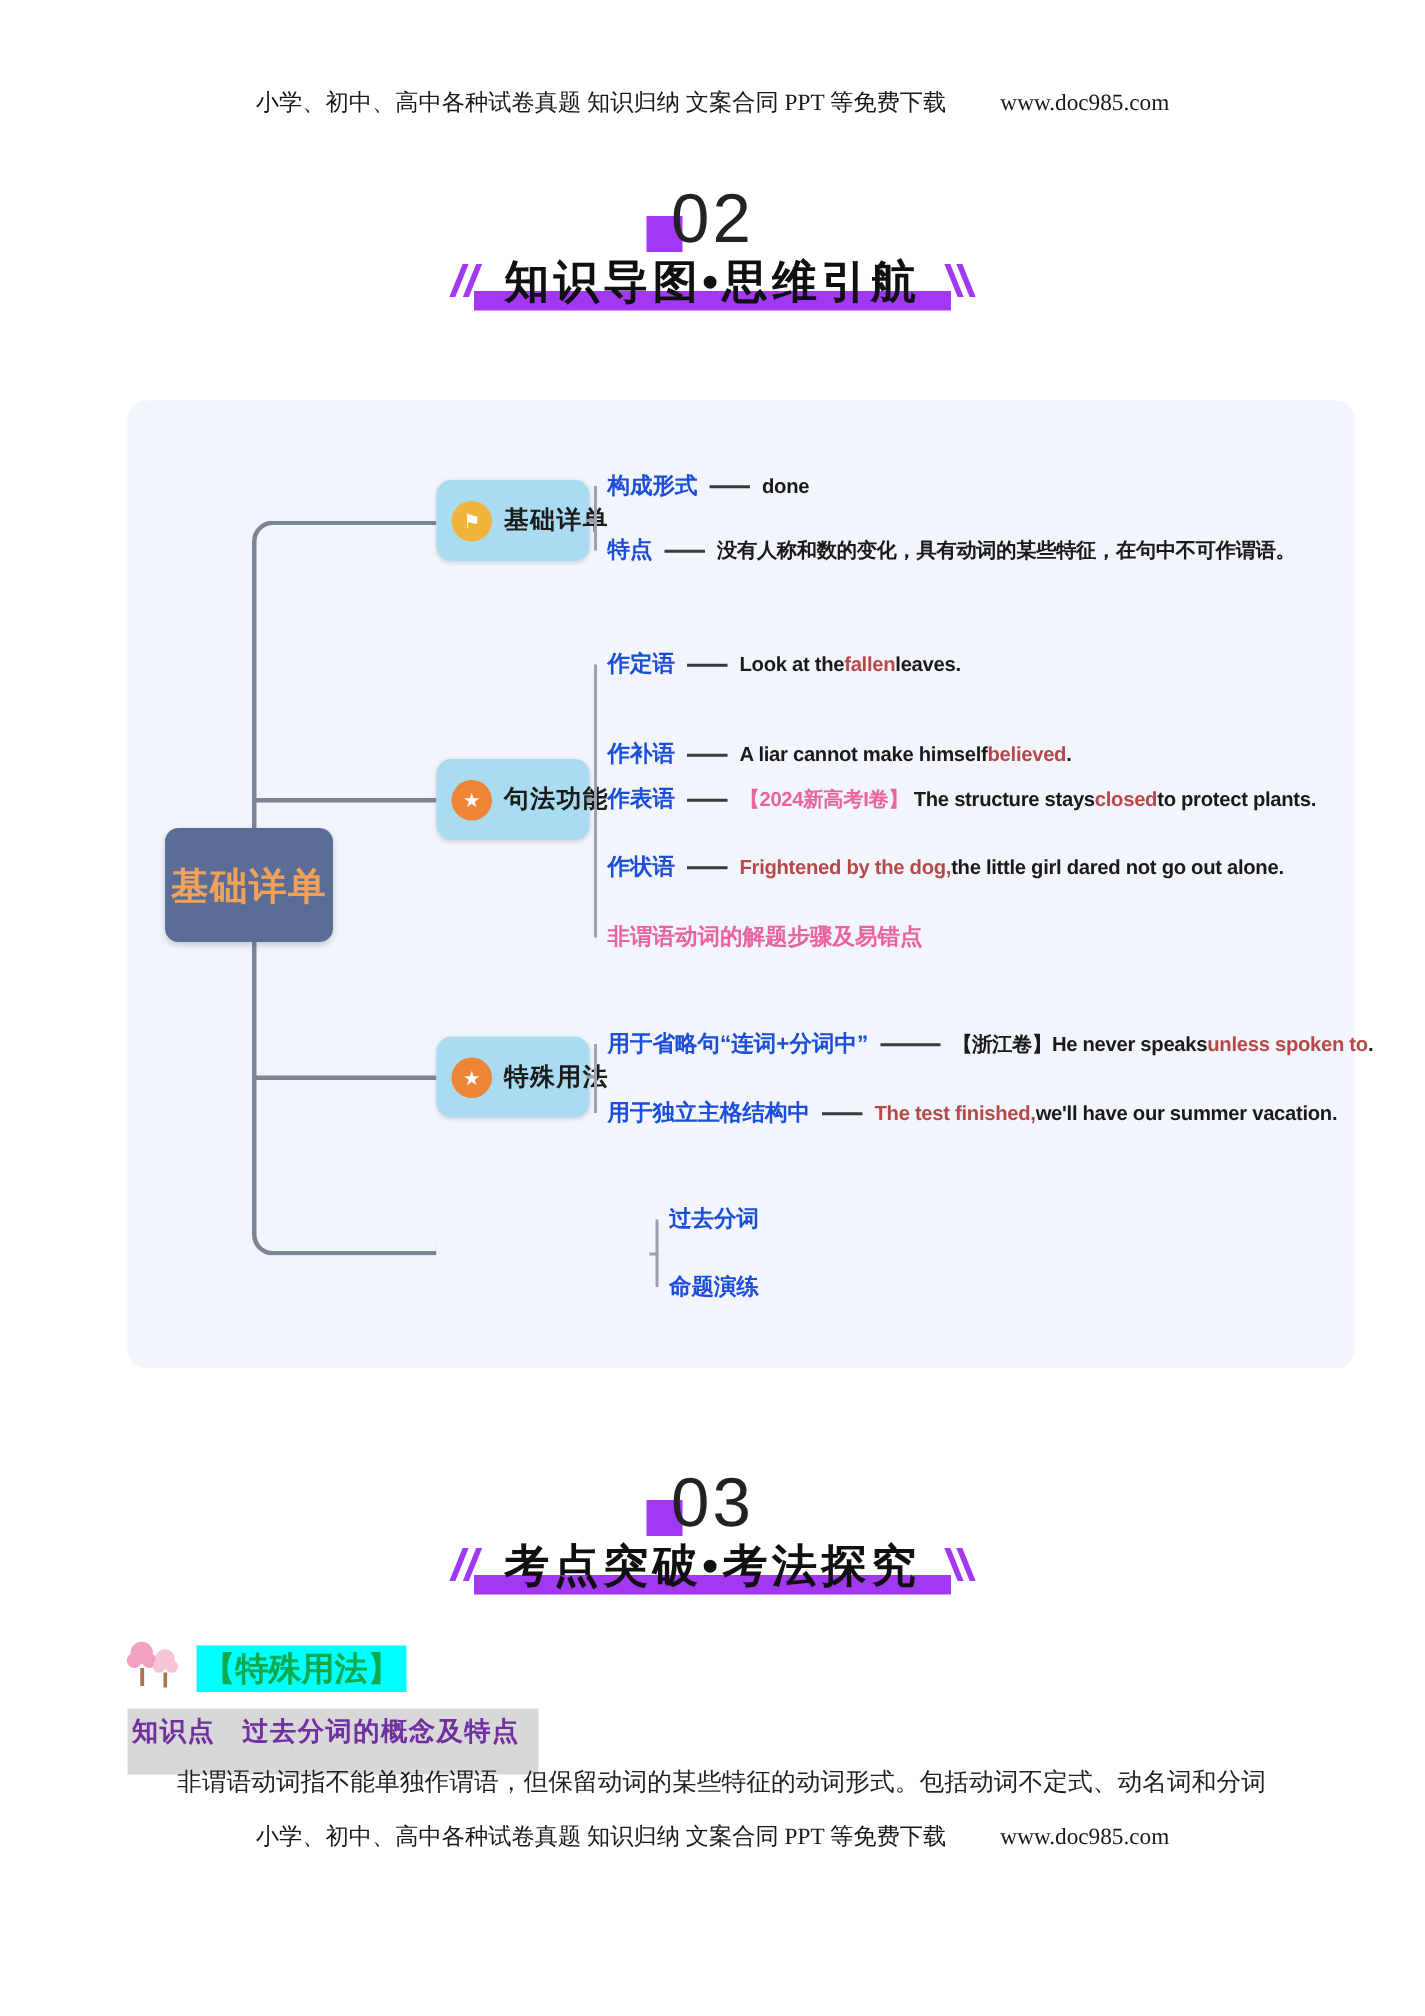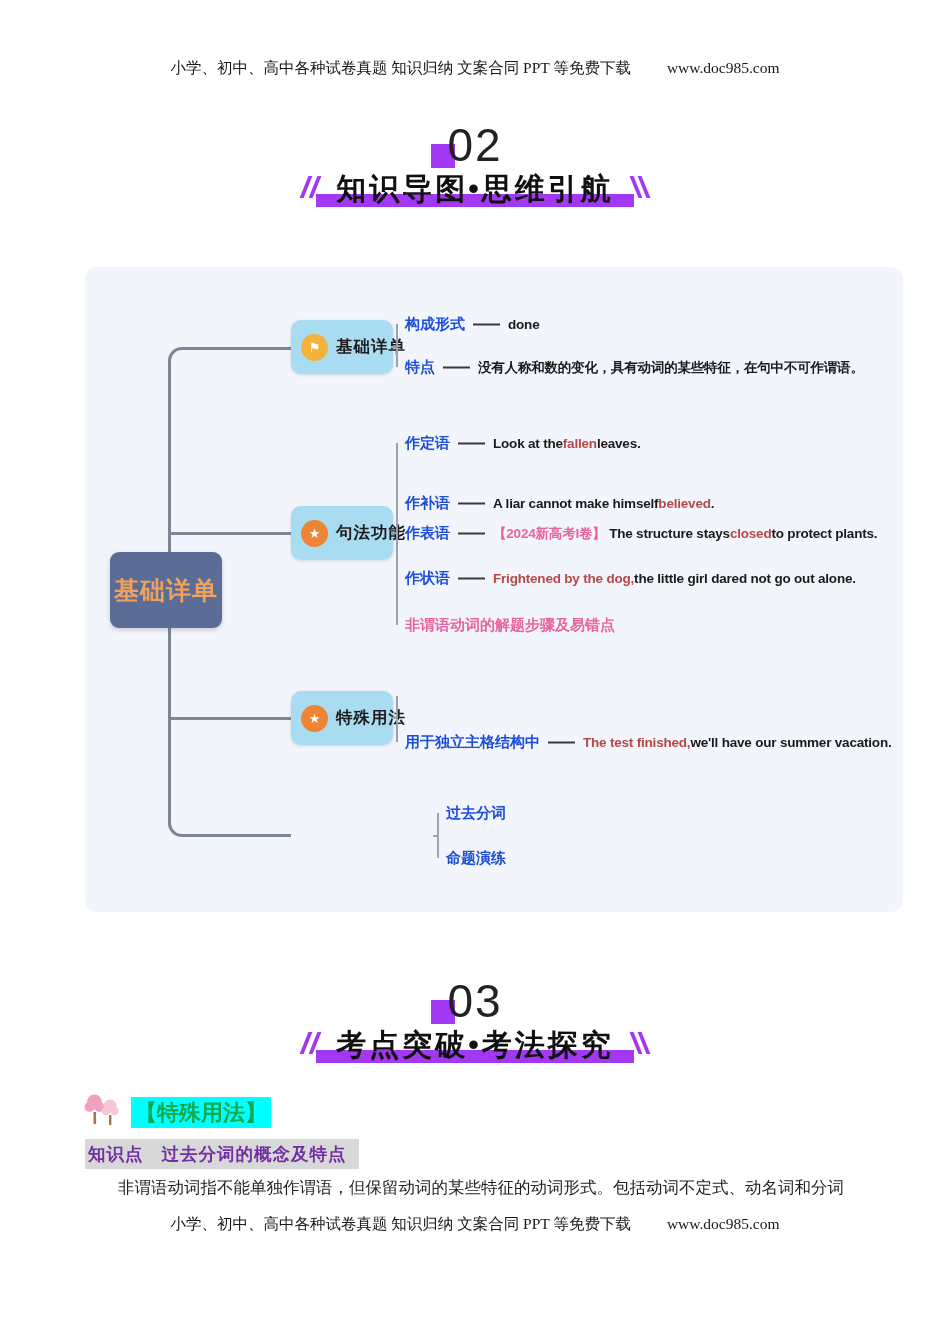--- a/index.html
+++ b/index.html
@@ -94,21 +94,21 @@
   .basics-row {
     position:absolute; left:83px; top:1092px; display:flex;
     align-items:flex-end; gap:8px;
   }
   .basics-heading {
     font-family:"Liberation Serif", serif; font-size:22px; font-weight:700;
     color:#12A94E; background:#00FFFF; padding:2px 4px; line-height:1.25;
   }
   .knowledge-row {
     position:absolute; left:85px; top:1139px; background:#D8D8D8;
-    padding:3px 12px 3px 3px; display:inline-flex; gap:18px;
+    padding:3px 12px 17px 3px; display:inline-flex; gap:18px;
   }
   .knowledge-row span {
     font-size:17.5px; font-weight:800; color:#7030A0; letter-spacing:1px;
   }
   .body-par {
     position:absolute; left:85px; top:1176px; width:790px;
     font-family:"Liberation Serif", serif; font-size:16.5px; color:#1F1F1F;
     text-indent:2em; line-height:1.5;
   }
 </style>
@@ -198,20 +198,25 @@
     <div class="child-row" style="left:320px; top:358px;">
       <span class="pink-note">非谓语动词的解题步骤及易错点</span>
     </div>
 
     <div class="branch-node" style="top:424px; width:102px;">
       <span class="nicon star">★</span>
       <span class="branch-title">特殊用法</span>
     </div>
     <div class="stub" style="left:306px; top:450px; width:7px;"></div>
     <div class="vline" style="left:311px; top:429px; height:46px;"></div>
+    <div class="child-row" style="left:320px; top:429px;">
+      <span class="c-label">用于省略句“连词+分词中”</span>
+      <span class="dash" style="width:40px;"></span>
+      <span class="c-content"><span>【浙江卷】He never speaks</span><span class="t-red">unless spoken to</span><span>.</span></span>
+    </div>
     <div class="child-row" style="left:320px; top:475px;justify-content:center;">
       <span class="c-label">用于独立主格结构中</span>
       <span class="dash"></span>
       <span class="c-content"><span class="t-red">The test finished,</span><span>we'll have our summer vacation.</span></span>
     </div>
 
     <div class="stub" style="left:348px; top:568px; width:6px;"></div>
     <div class="vline" style="left:352px; top:546px; height:45px;"></div>
     <div class="child-row" style="left:361px; top:546px;">
       <span class="c-label">过去分词</span>

